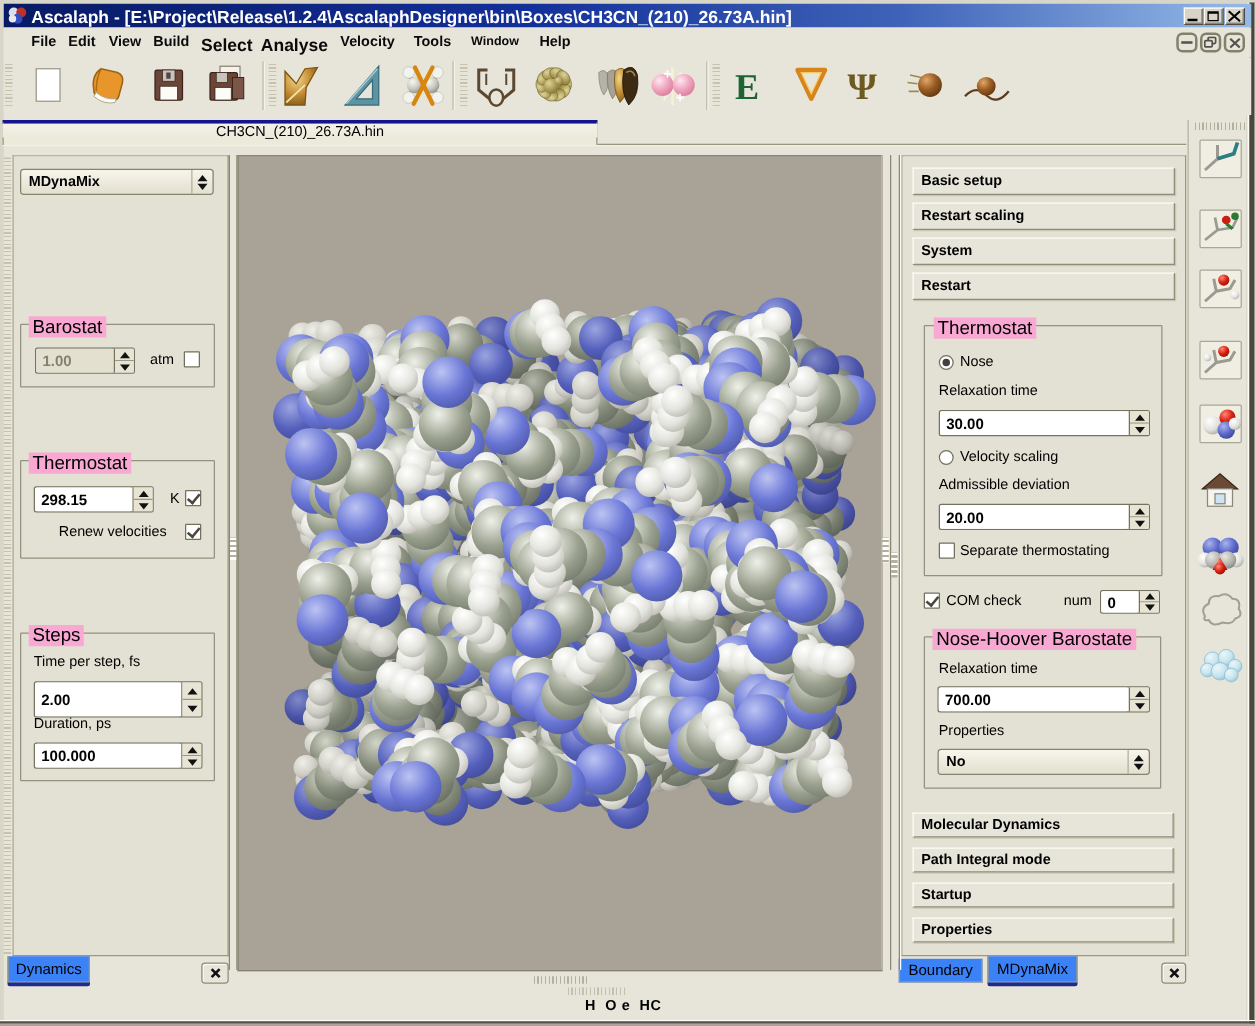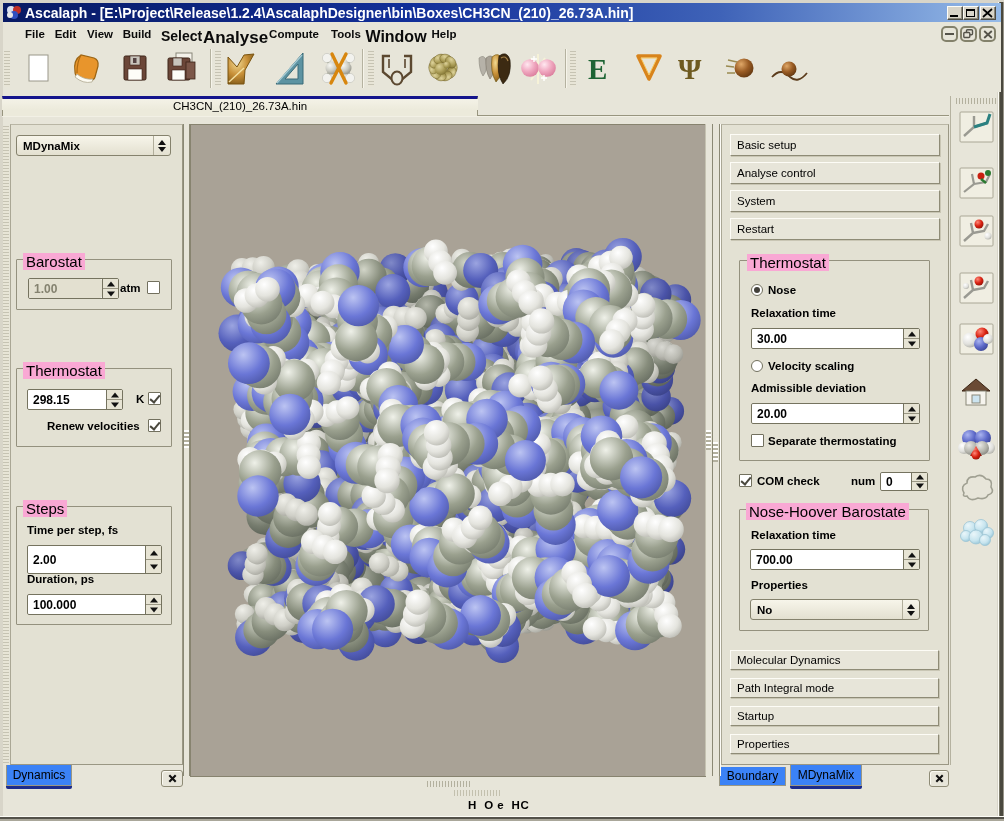--- a/index.html
+++ b/index.html
@@ -1,22 +1,22 @@
 <!DOCTYPE html>
 <html><head><meta charset="utf-8"><style>
 *{margin:0;padding:0;box-sizing:border-box}
 html,body{width:1004px;height:821px;overflow:hidden}
 body{font-family:"Liberation Sans",sans-serif;background:#e7e5d9;position:relative}
 .abs{position:absolute}
 .b{font-weight:bold}
-.lbl{position:absolute;font-size:11.5px;font-weight:bold;color:#000;white-space:nowrap}
+.lbl{position:absolute;font-size:11.5px;font-weight:normal;color:#000;white-space:nowrap}
 .glbl{position:absolute;font-size:15px;color:#000;white-space:nowrap;background:#f9a8d4;padding:0 3px}
 .group{position:absolute;border:1px solid #94917e;border-radius:1px}
 .panel{position:absolute;background:#e3e1d3;border:1px solid #9a9784;border-top-color:#b9b6a5;border-left-color:#aaa795}
-.btn{position:absolute;background:#e7e5d9;border:1px solid;border-color:#fdfcf6 #8e8b76 #8e8b76 #fdfcf6;box-shadow:1px 1px 0 #c9c6b4;font-size:11.5px;font-weight:normal;color:#000;padding-left:6px;display:flex;align-items:center}
+.btn{position:absolute;background:#e7e5d9;border:1px solid;border-color:#fdfcf6 #8e8b76 #8e8b76 #fdfcf6;box-shadow:1px 1px 0 #c9c6b4;font-size:11.5px;font-weight:bold;color:#000;padding-left:6px;display:flex;align-items:center}
 .spin{position:absolute;display:flex;border:1px solid #75735f;border-radius:2px;background:#fff}
 .sf{flex:1;background:#fff;font-size:12px;font-weight:bold;color:#000;padding-left:5px;display:flex;align-items:center;border-radius:2px}
 .spin.dis .sf{background:#e3e0d0;color:#84826f}
 .sb{width:16px;display:flex;flex-direction:column;border-left:1px solid #75735f}
 .su,.sd{flex:1;background:#e7e4d4;position:relative}
 .su{border-bottom:1px solid #9a9784}
 .su::after,.sd::after{content:"";position:absolute;left:50%;top:50%;transform:translate(-50%,-50%);border-left:4px solid transparent;border-right:4px solid transparent}
 .su::after{border-bottom:5px solid #111}
 .sd::after{border-top:5px solid #111}
 .combo{position:absolute;border:1px solid #85826d;border-radius:3px;background:linear-gradient(#f7f5ea,#e3e0d0);display:flex;align-items:center;font-size:11.5px;font-weight:bold;padding-left:6px}
@@ -55,24 +55,24 @@
 <div class="abs" style="left:966px;top:9px;width:9px;height:8px;border:1px solid #000;border-top-width:2px"></div>
 <svg class="abs" style="left:982px;top:8px" width="11" height="10" viewBox="0 0 11 10">
     <path d="M1 1 L10 9 M10 1 L1 9" stroke="#000" stroke-width="1.7"></path>
   </svg>
 <div class="abs" style="left:3px;top:22px;width:998px;height:24px;background:#e7e5d9"></div>
 <div class="abs b" style="left:35px;top:28px;transform:translateX(-50%);font-size:11.5px;color:#0a0a0a">File</div>
 <div class="abs b" style="left:65.5px;top:28px;transform:translateX(-50%);font-size:11.5px;color:#0a0a0a">Edit</div>
 <div class="abs b" style="left:100px;top:28px;transform:translateX(-50%);font-size:11.5px;color:#0a0a0a">View</div>
 <div class="abs b" style="left:137px;top:28px;transform:translateX(-50%);font-size:11.5px;color:#0a0a0a">Build</div>
 <div class="abs b" style="left:181.5px;top:28px;transform:translateX(-50%);font-size:14px;color:#0a0a0a">Select</div>
-<div class="abs b" style="left:235.5px;top:28px;transform:translateX(-50%);font-size:17px;color:#0a0a0a">Analyse</div>
-<div class="abs b" style="left:294px;top:28px;transform:translateX(-50%);font-size:11.5px;color:#0a0a0a">Compute</div>
+<div class="abs b" style="left:235.5px;top:28px;transform:translateX(-50%);font-size:14px;color:#0a0a0a">Analyse</div>
+<div class="abs b" style="left:294px;top:28px;transform:translateX(-50%);font-size:11.5px;color:#0a0a0a">Velocity</div>
 <div class="abs b" style="left:346px;top:28px;transform:translateX(-50%);font-size:11.5px;color:#0a0a0a">Tools</div>
-<div class="abs b" style="left:396px;top:28px;transform:translateX(-50%);font-size:16px;color:#0a0a0a">Window</div>
+<div class="abs b" style="left:396px;top:28px;transform:translateX(-50%);font-size:10px;color:#0a0a0a">Window</div>
 <div class="abs b" style="left:444px;top:28px;transform:translateX(-50%);font-size:11.5px;color:#0a0a0a">Help</div>
 <div class="abs" style="left:941px;top:26px;width:17px;height:16px;border:2px solid #83816b;border-radius:5px"></div>
 <div class="abs" style="left:960px;top:26px;width:17px;height:16px;border:2px solid #83816b;border-radius:5px"></div>
 <div class="abs" style="left:979px;top:26px;width:17px;height:16px;border:2px solid #83816b;border-radius:5px"></div>
 <div class="abs" style="left:945px;top:33px;width:9px;height:2px;background:#55534a"></div>
 <svg class="abs" style="left:963px;top:29px" width="11" height="10" viewBox="0 0 11 10">
     <rect x="3.5" y="0.8" width="6" height="5" rx="1" fill="none" stroke="#55534a" stroke-width="1.4"></rect>
     <rect x="0.8" y="3.5" width="6" height="5" rx="1" fill="#e7e5d9" stroke="#55534a" stroke-width="1.4"></rect>
   </svg>
 <svg class="abs" style="left:982.5px;top:29.5px" width="10" height="9" viewBox="0 0 10 9">
@@ -2564,21 +2564,21 @@
 <circle cx="436.6" cy="432.8" r="12.8" fill="url(#h2)"></circle>
   </svg>
 <div class="abs vtex" style="left:3px;top:126px;width:6px;height:638px"></div>
 <div class="panel" style="left:10px;top:124px;width:173px;height:641px"></div>
 <div class="combo" style="left:16px;top:135px;width:155px;height:21px">MDynaMix<span class="car">
       <i class="u"></i>
       <i class="d"></i>
     </span></div>
 <div class="group" style="left:16px;top:259px;width:156px;height:51px"></div>
 <div class="glbl" style="left:23px;top:253px">Barostat</div>
-<div class="spin dis" style="left:28px;top:278px;width:91px;height:21px">
+<div class="spin dis" style="left:28px;top:278px;width:80px;height:21px">
     <div class="sf">1.00</div>
     <div class="sb">
       <div class="su"></div>
       <div class="sd"></div>
     </div>
   </div>
 <div class="lbl" style="left:120px;top:282px">atm</div>
 <div class="cb" style="left:147px;top:281px"></div>
 <div class="group" style="left:16px;top:368px;width:156px;height:79px"></div>
 <div class="glbl" style="left:23px;top:362px">Thermostat</div>
@@ -2613,21 +2613,21 @@
   </div>
 <div class="tabL" style="left:6px;top:765px;width:66px;height:21px">Dynamics</div>
 <div class="abs" style="left:6px;top:786px;width:66px;height:3px;background:#1c2b8c;border-radius:0 0 2px 2px"></div>
 <div class="xbtn" style="left:161px;top:770px;width:22px;height:17px">
     <svg width="9" height="9" viewBox="0 0 9 9">
       <path d="M1.3 1.3 L7.7 7.7 M7.7 1.3 L1.3 7.7" stroke="#111" stroke-width="2.1"></path>
     </svg>
   </div>
 <div class="panel" style="left:721px;top:124px;width:228px;height:641px"></div>
 <div class="btn" style="left:730px;top:134px;width:210px;height:22px">Basic setup</div>
-<div class="btn" style="left:730px;top:162px;width:210px;height:22px">Analyse control</div>
+<div class="btn" style="left:730px;top:162px;width:210px;height:22px">Restart scaling</div>
 <div class="btn" style="left:730px;top:190px;width:210px;height:22px">System</div>
 <div class="btn" style="left:730px;top:218px;width:210px;height:22px">Restart</div>
 <div class="group" style="left:739px;top:260px;width:191px;height:201px"></div>
 <div class="glbl" style="left:747px;top:254px">Thermostat</div>
 <div class="rad on" style="left:751px;top:284px"></div>
 <div class="lbl" style="left:768px;top:284px">Nose</div>
 <div class="lbl" style="left:751px;top:307px">Relaxation time</div>
 <div class="spin" style="left:751px;top:328px;width:169px;height:21px">
     <div class="sf">30.00</div>
     <div class="sb">

